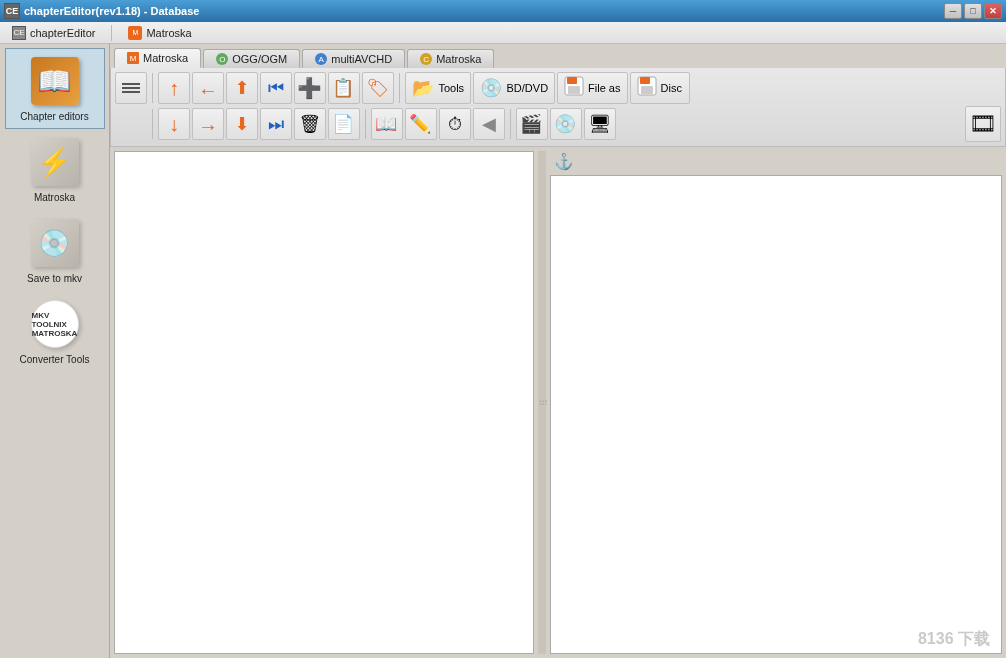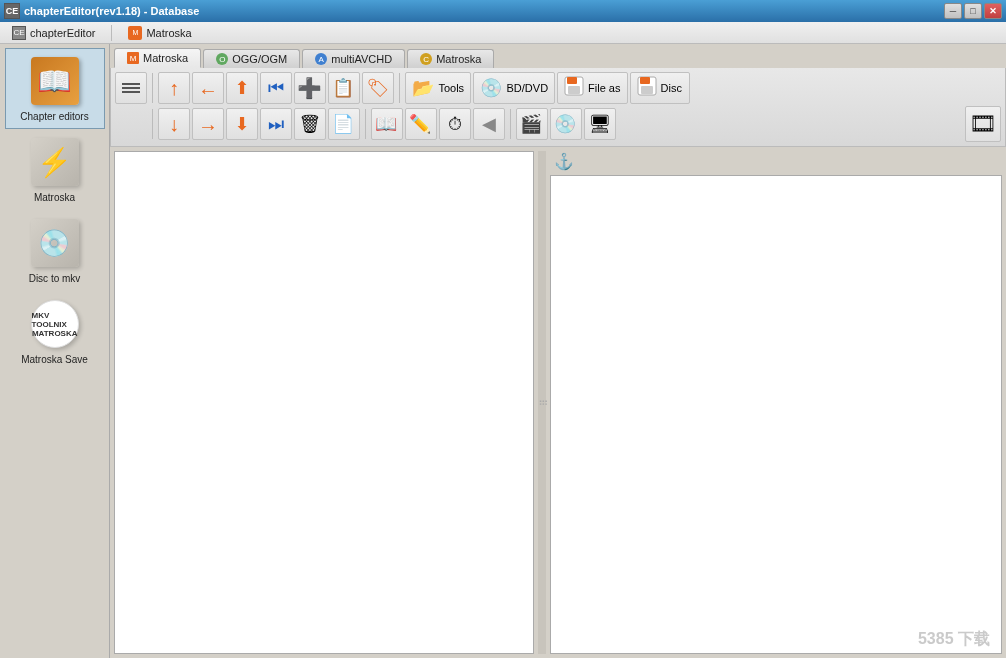--- a/index.html
+++ b/index.html
@@ -279,32 +279,32 @@
         </div>
       </div>
       <span class="sidebar-label">Matroska</span>
     </div>
     <div class="sidebar-item">
       <div class="sidebar-icon">
         <div class="disc-icon">
           <span style="font-size:26px;">💿</span>
         </div>
       </div>
-      <span class="sidebar-label">Disc to mkv</span>
+      <span class="sidebar-label">Save to mkv</span>
     </div>
     <div class="sidebar-item">
       <div class="sidebar-icon">
         <div class="mkv-icon">
-          <div style="display:flex;flex-direction:column;align-items:flex-end;justify-content:center;font-size:8px;color:#333;font-weight:bold;">
+          <div style="display:flex;flex-direction:column;align-items:center;justify-content:center;font-size:8px;color:#333;font-weight:bold;">
             <span>MKV TOOLNIX</span>
             <span>MATROSKA</span>
           </div>
         </div>
       </div>
-      <span class="sidebar-label">Matroska Save</span>
+      <span class="sidebar-label">Converter Tools</span>
     </div>
   </div>
 
   <div class="content-area">
 
     <div class="tab-bar">
       <div class="tab active">
         <span style="width:12px;height:12px;background:#e86820;border-radius:1px;font-size:8px;display:inline-flex;align-items:center;justify-content:center;color:white;">M</span>
         <span>Matroska</span>
       </div>
@@ -473,13 +473,13 @@
         <div class="right-top">
           <span style="font-size:16px;">⚓</span>
         </div>
         <div class="right-main"></div>
       </div>
     </div>
 
   </div>
 </div>
 
-<div class="watermark" style="position:fixed;bottom:8px;right:16px;color:rgba(150,150,150,0.5);font-size:16px;font-weight:bold;">5385 下载</div>
+<div class="watermark" style="position:fixed;bottom:8px;right:16px;color:rgba(150,150,150,0.5);font-size:16px;font-weight:bold;">8136 下载</div>
 
 </body></html>

